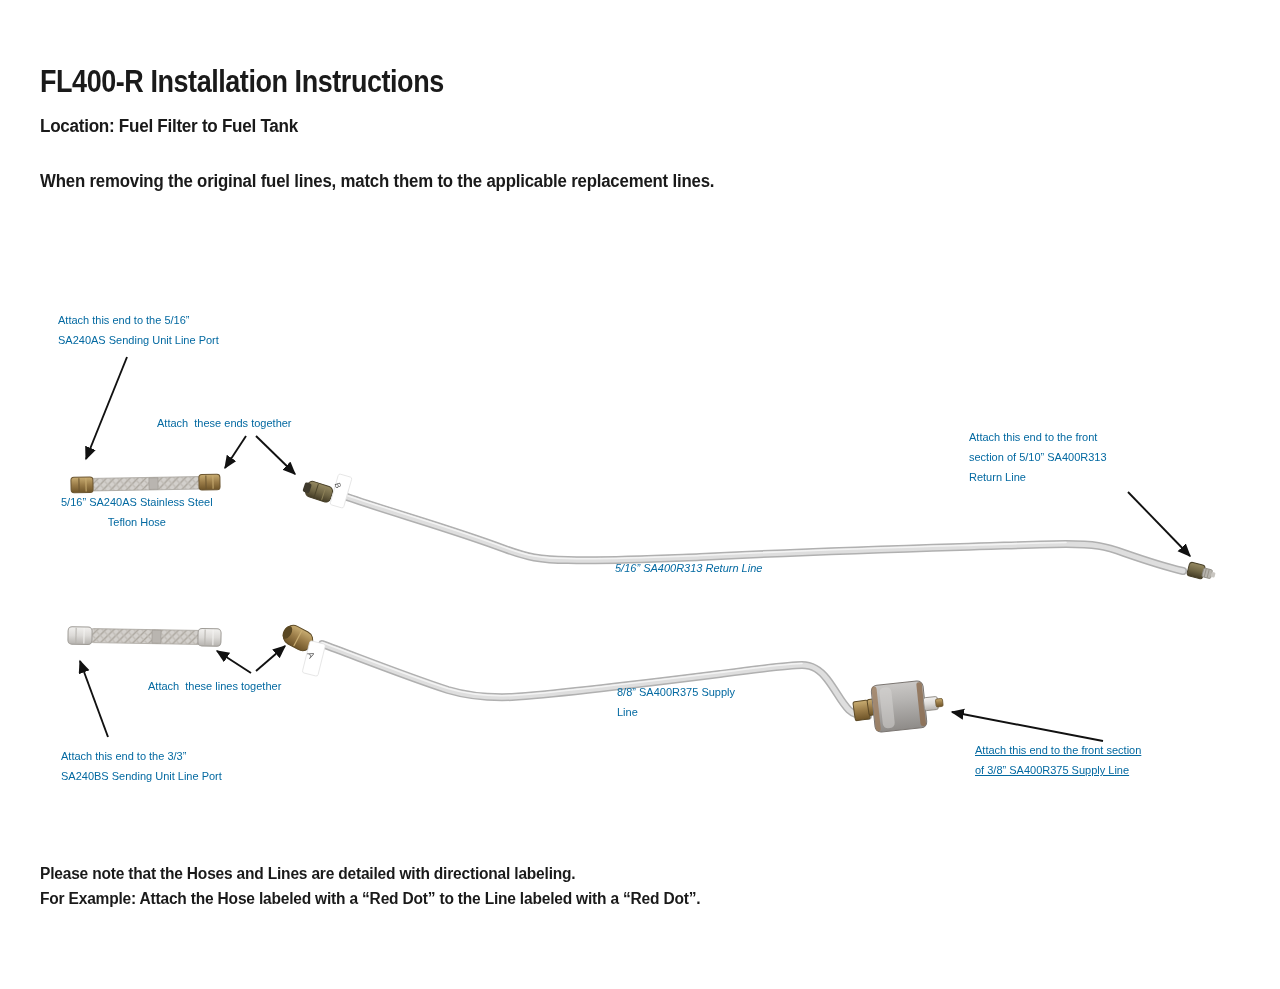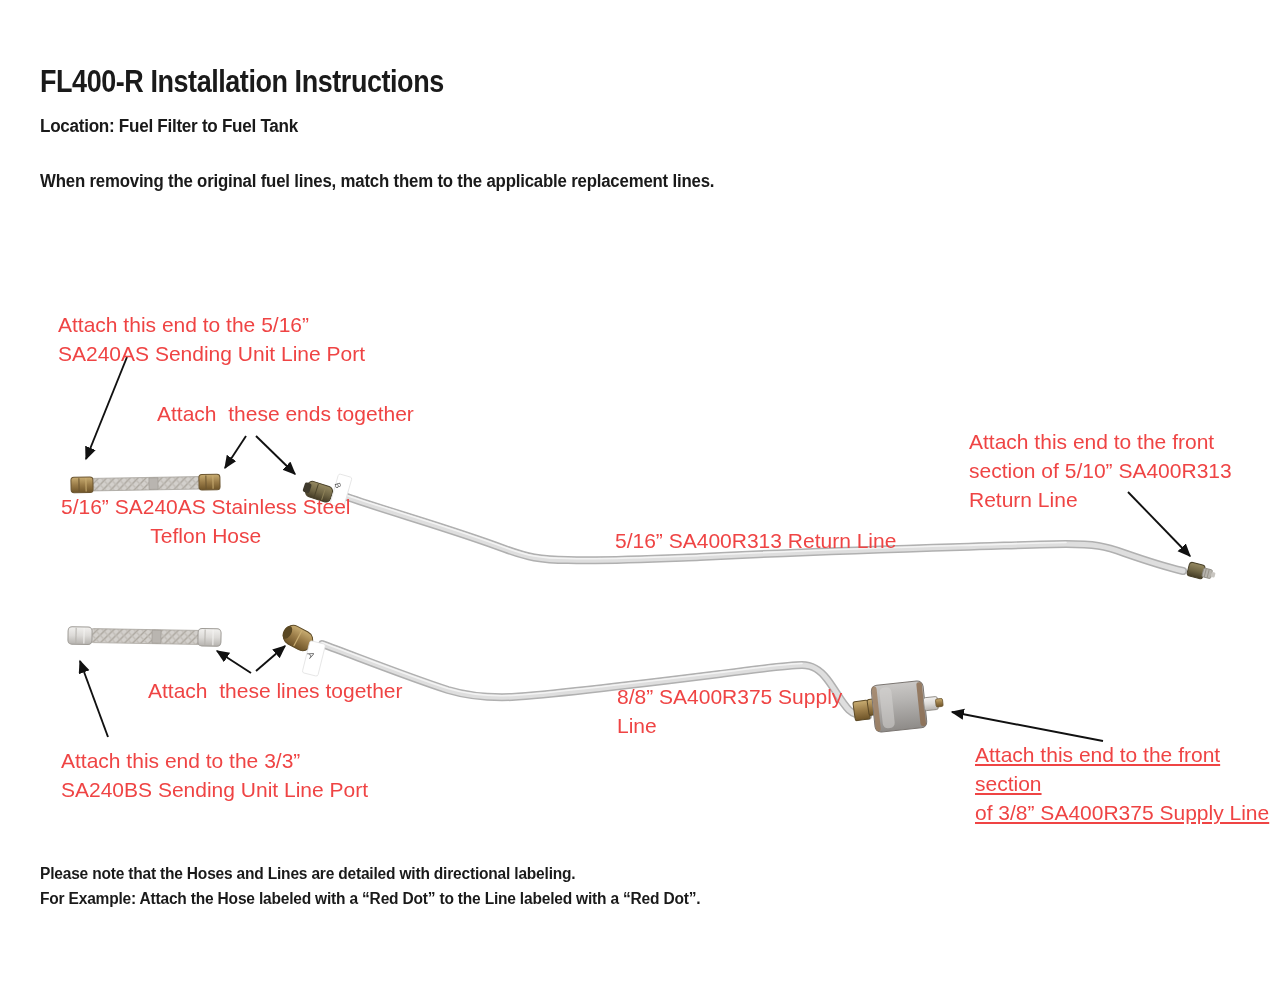--- a/index.html
+++ b/index.html
@@ -14,31 +14,31 @@
   }
   .subhead {
     left:40px; top:116px; font-size:18px; font-weight:700; letter-spacing:-0.3px;
     transform:scaleX(0.95); transform-origin:left top; white-space:nowrap;
   }
   .intro {
     left:40px; top:171px; font-size:17.5px; font-weight:700; letter-spacing:-0.2px;
     transform:scaleX(0.96); transform-origin:left top; white-space:nowrap;
   }
   .ann {
-    font-size:21px; line-height:29px; white-space:pre-line; color:#ef4444;
+    font-size:11px; line-height:20px; white-space:pre-line; color:#0369a1;
   }
   .note {
     left:40px; top:862px; font-size:16px; font-weight:700; line-height:24.5px;
     letter-spacing:-0.2px; transform:scaleX(0.97); transform-origin:left top;
     white-space:pre-line;
   }
   #ann-attach-516-port   { left:58px;  top:310px; }
-  #ann-attach-ends       { left:157px; top:399px; }
+  #ann-attach-ends       { left:157px; top:413px; }
   #label-hose-516        { left:61px;  top:492px;text-align:center; }
-  #label-return-line     { left:615px; top:526px; }
+  #label-return-line     { left:615px; top:558px;font-style:italic; }
   #ann-front-return      { left:969px; top:427px; }
   #label-hose-38         { left:61px;  top:594px; }
   #ann-attach-lines      { left:148px; top:676px; }
   #label-supply-line     { left:617px; top:682px; }
   #ann-38-port           { left:61px;  top:746px; }
   #ann-front-supply      { left:975px; top:740px;text-decoration:underline; }
   .diagram-svg { position:absolute; left:0; top:0; width:1280px; height:989px; }
   .tag-letter {
     position:absolute; font-size:9px; color:#555; font-family:"Liberation Sans",sans-serif;
   }

